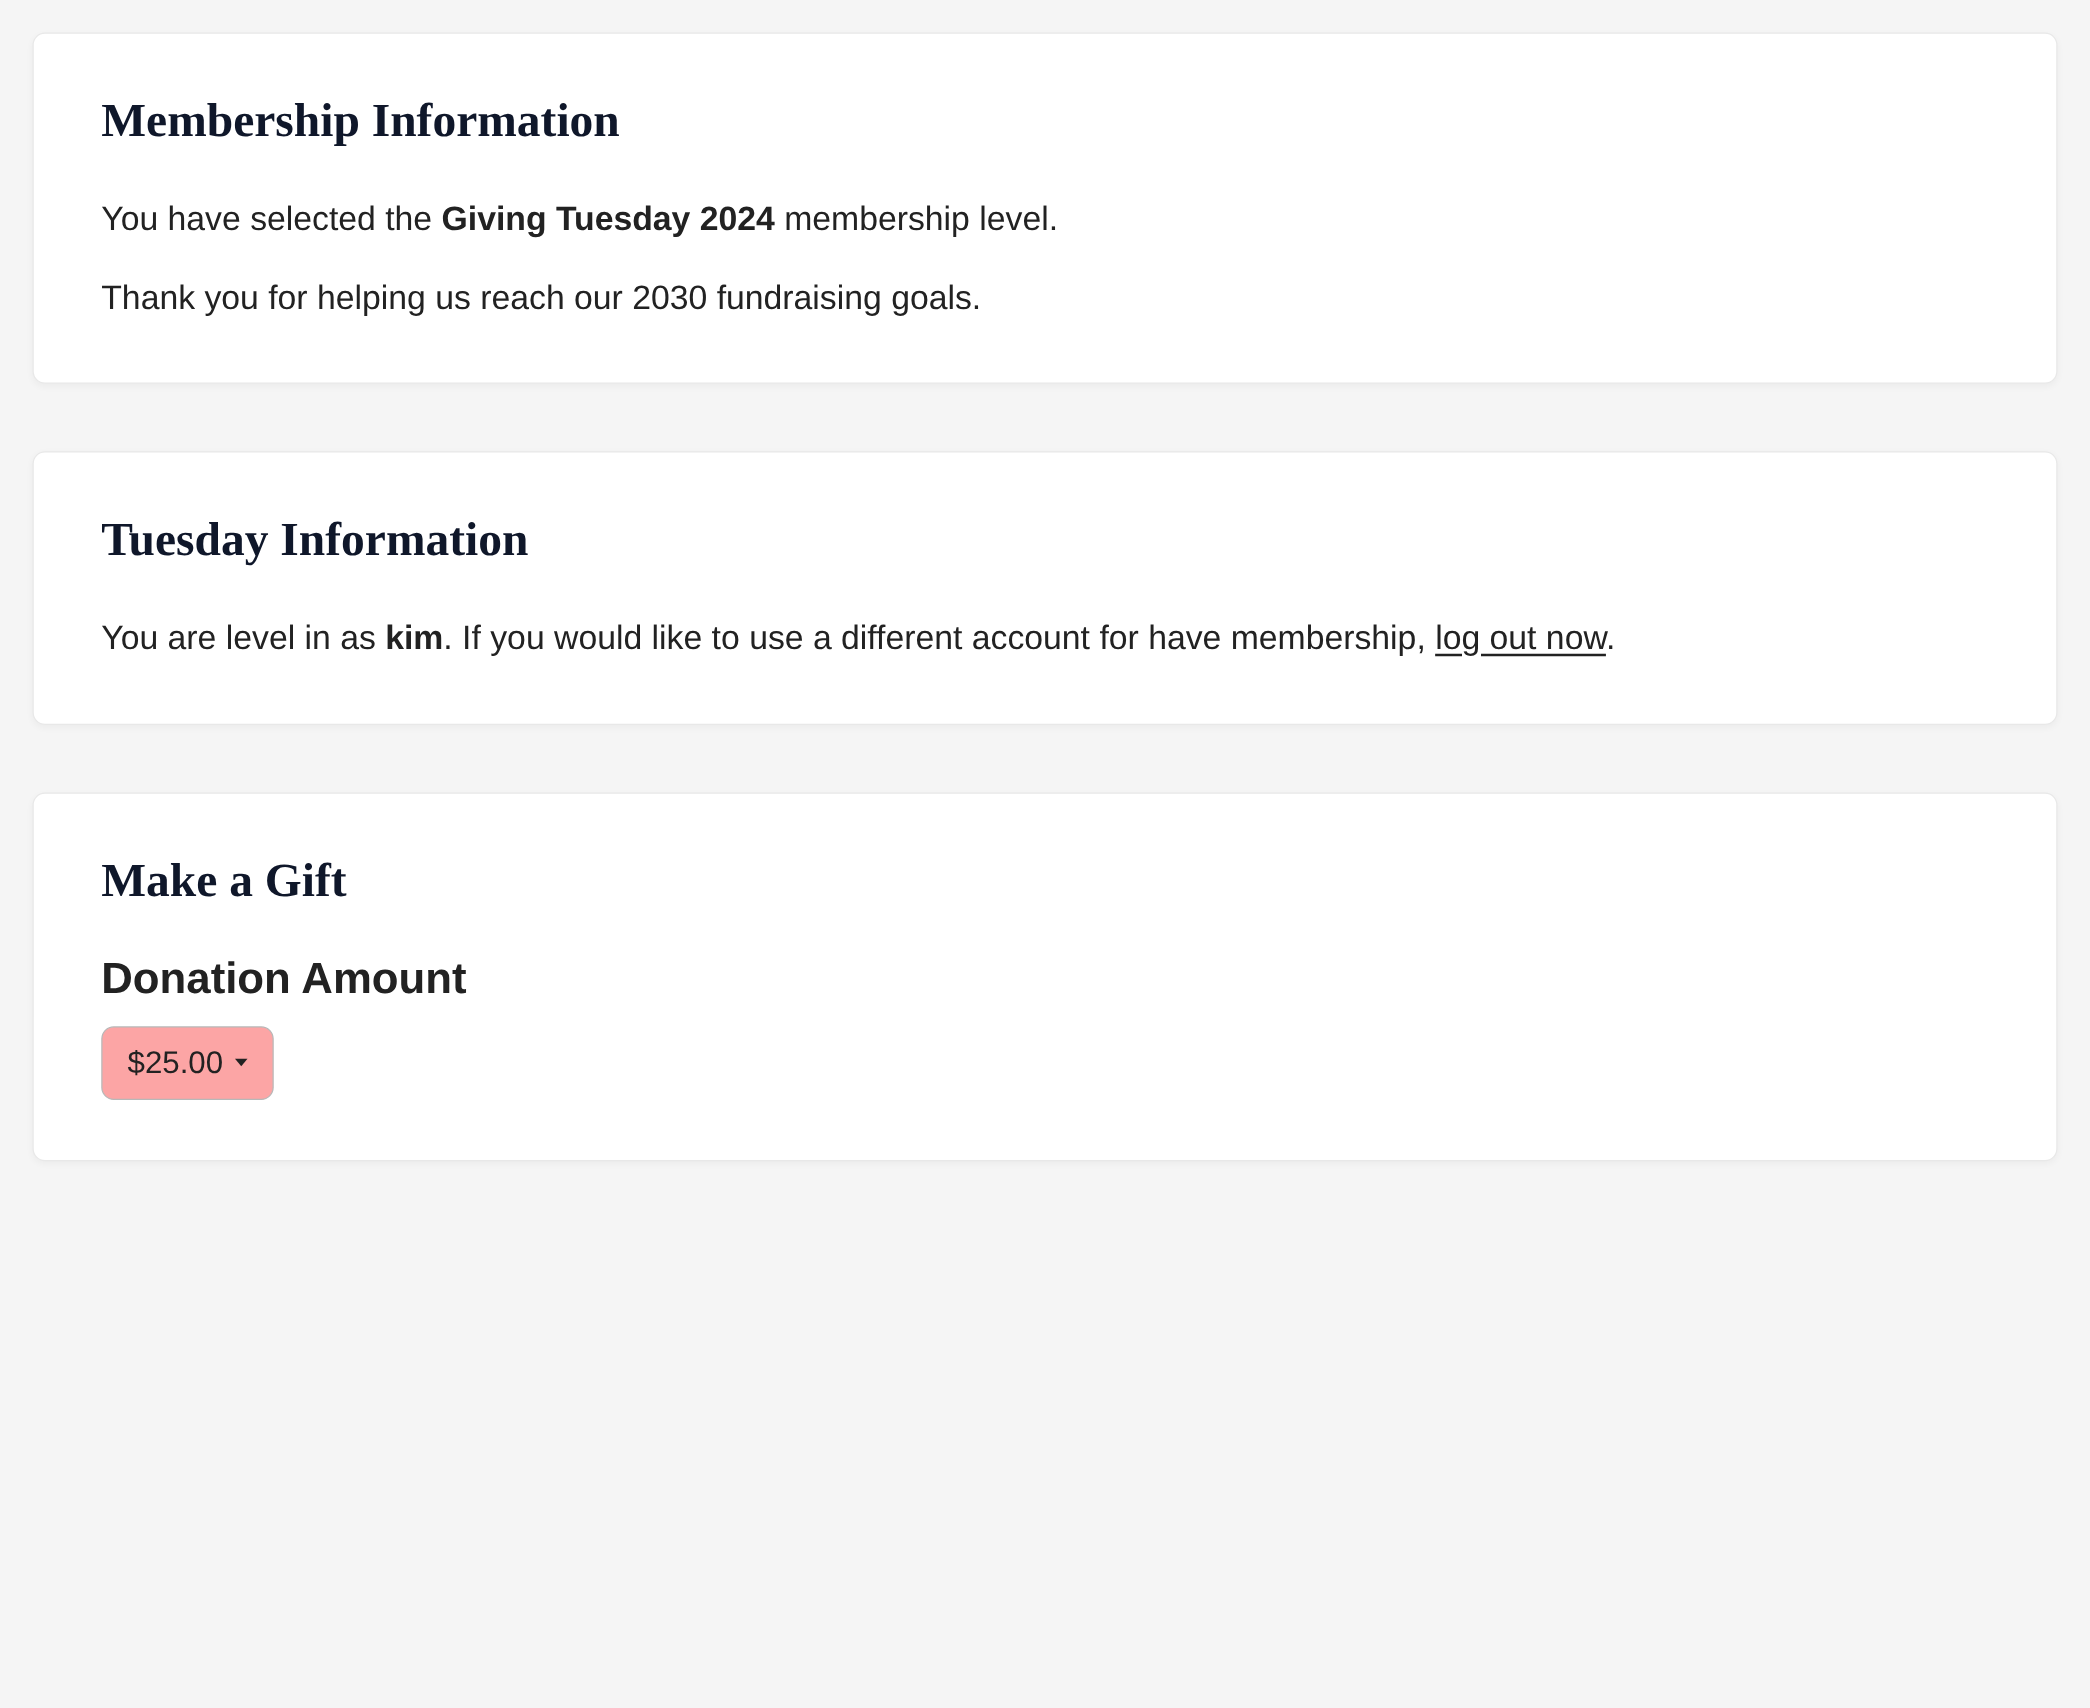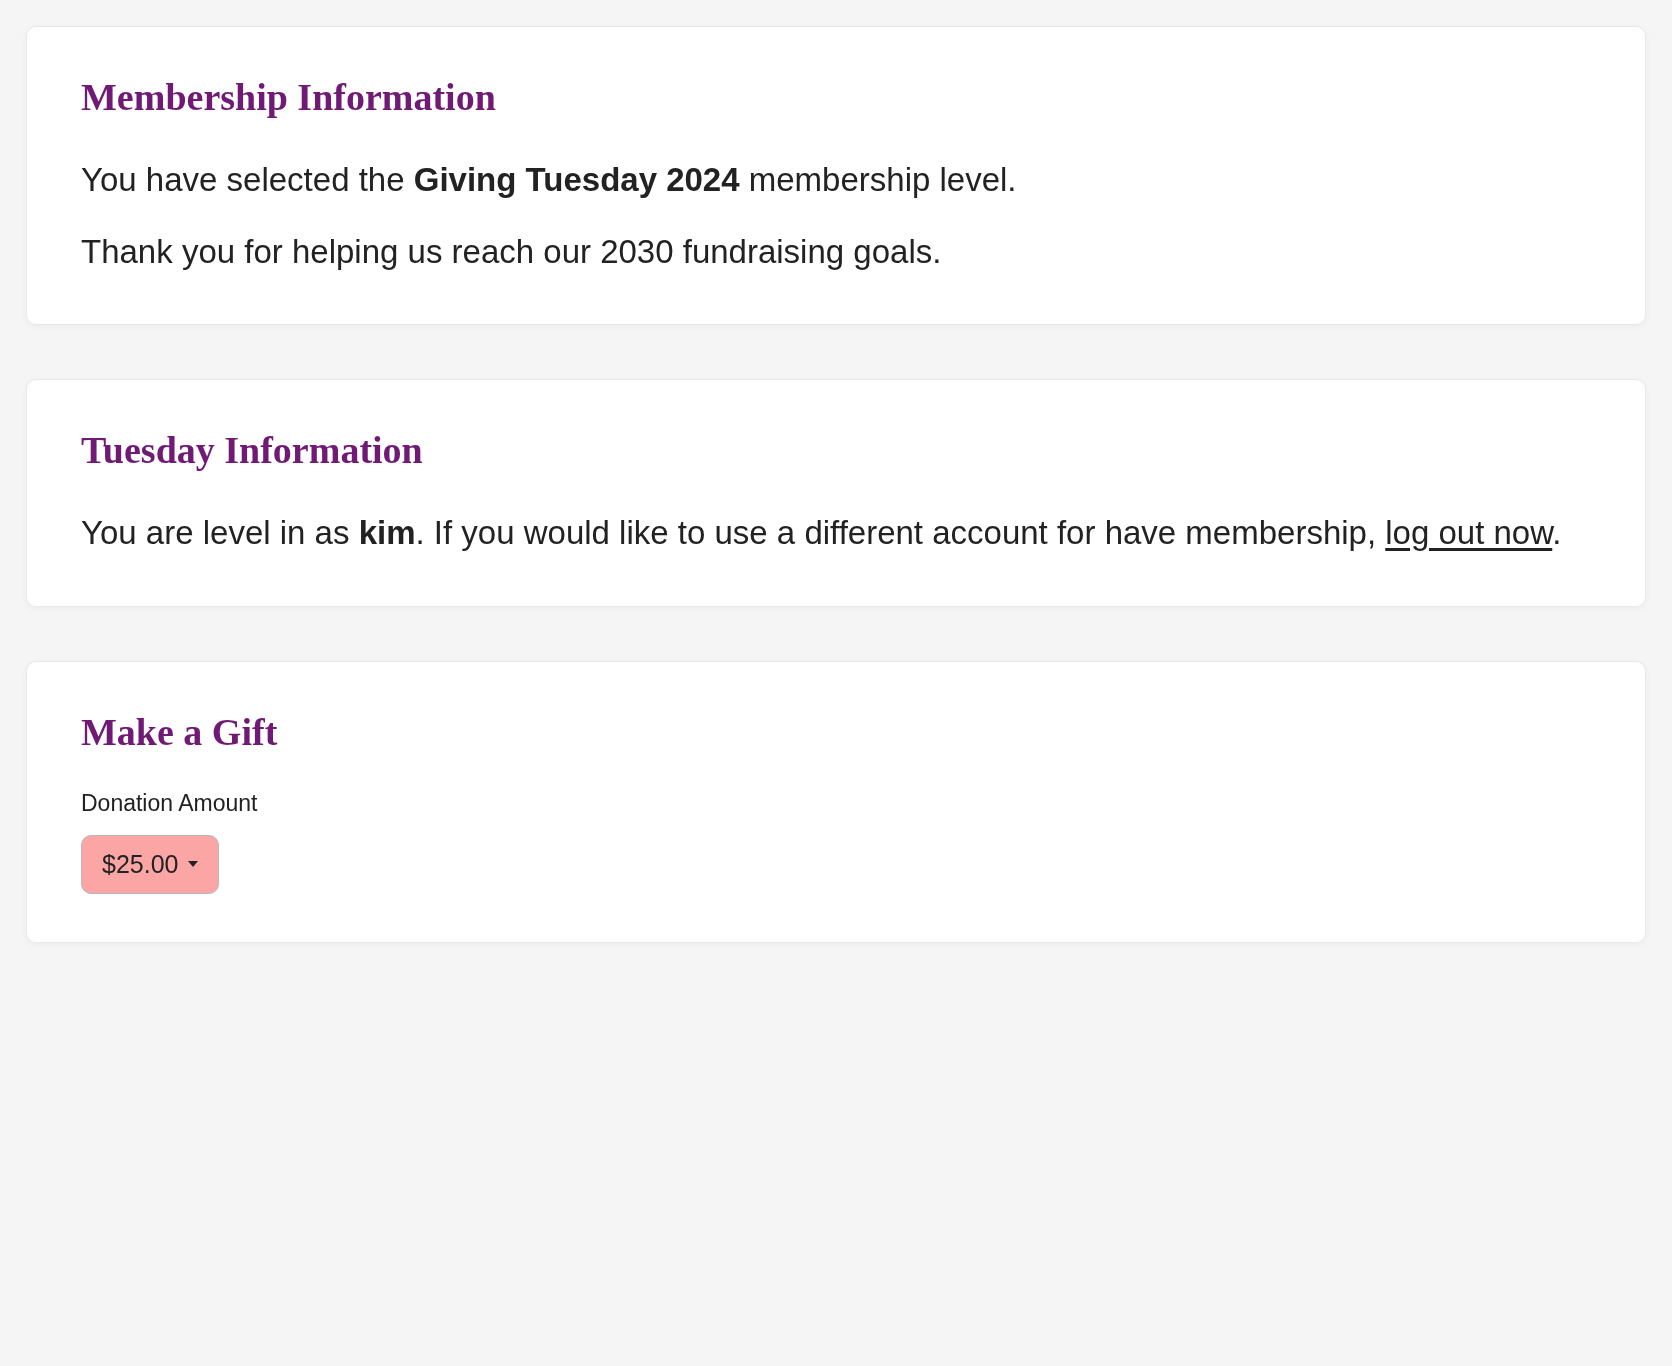--- a/index.html
+++ b/index.html
@@ -21,42 +21,42 @@
       padding: 48px 54px;
       margin-bottom: 54px;
     }
     .card:last-child {
       margin-bottom: 0;
     }
     h2 {
       font-family: Georgia, "Times New Roman", serif;
       font-weight: 700;
       font-size: 38px;
-      color: #701a75;
+      color: #0f172a;
       margin-bottom: 36px;
     }
     p {
-      font-size: 33px;
+      font-size: 27px;
       line-height: 1.5;
       color: #222;
       margin-bottom: 22px;
     }
     p:last-child {
       margin-bottom: 0;
     }
     .bold {
       font-weight: 700;
     }
     a.logout {
       color: #222;
       text-underline-offset: 4px;
     }
     .field-label {
-      font-size: 23px;
-      font-weight: 400;
+      font-size: 35px;
+      font-weight: 700;
       color: #222;
       margin-bottom: 18px;
       display: block;
     }
     .select-wrap {
       display: inline-flex;
       align-items: center;
       border: 1.5px solid #b8b8b8;
       border-radius: 10px;
       padding: 14px 20px;

